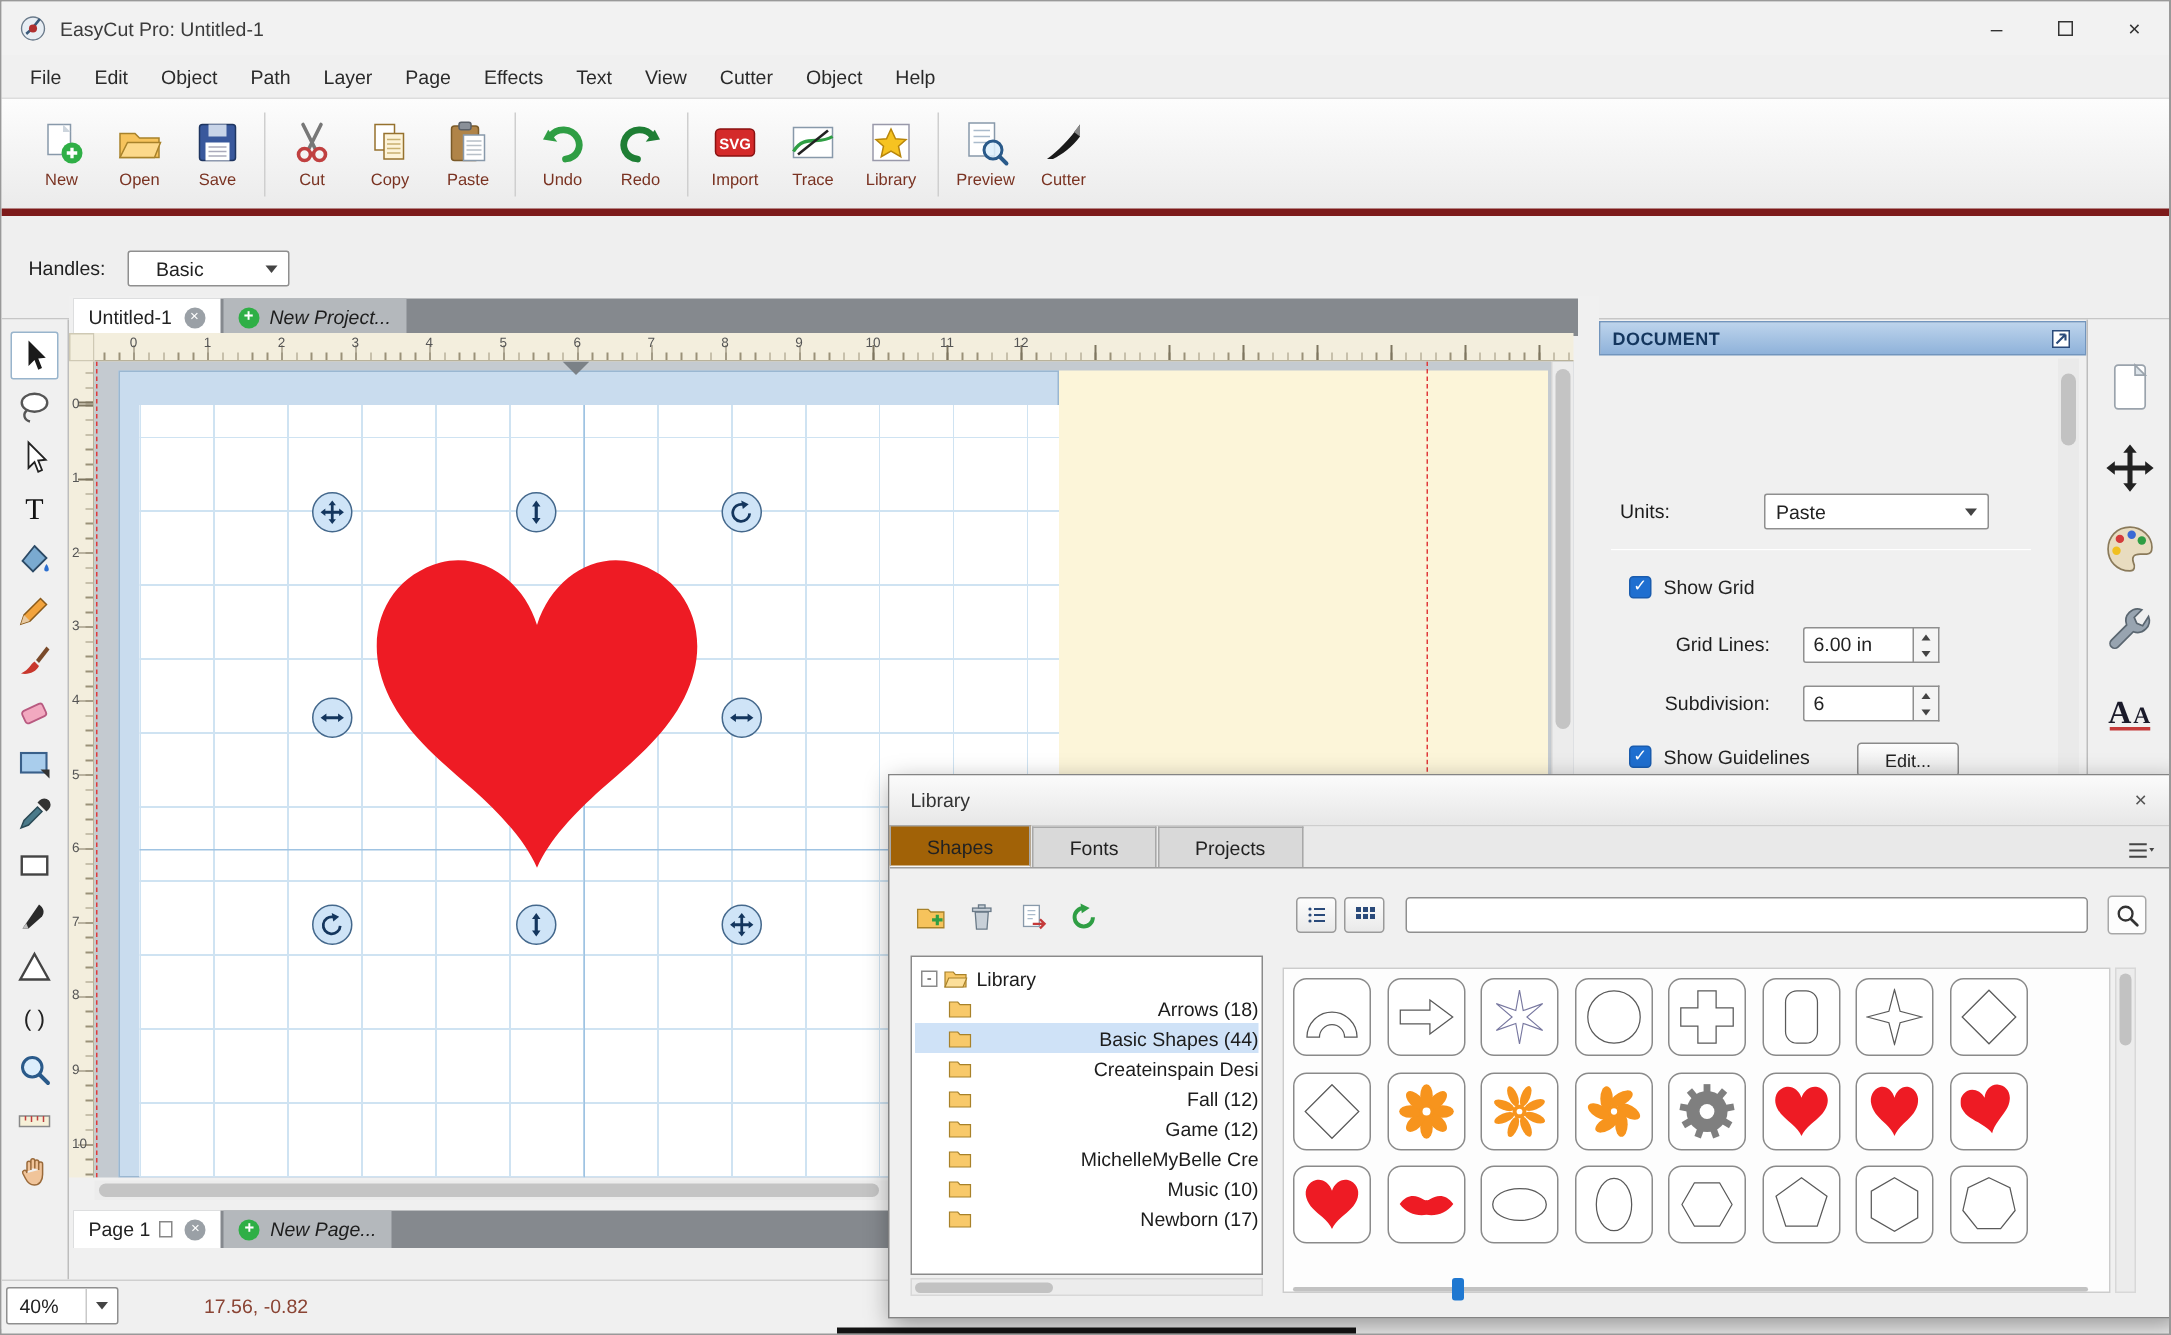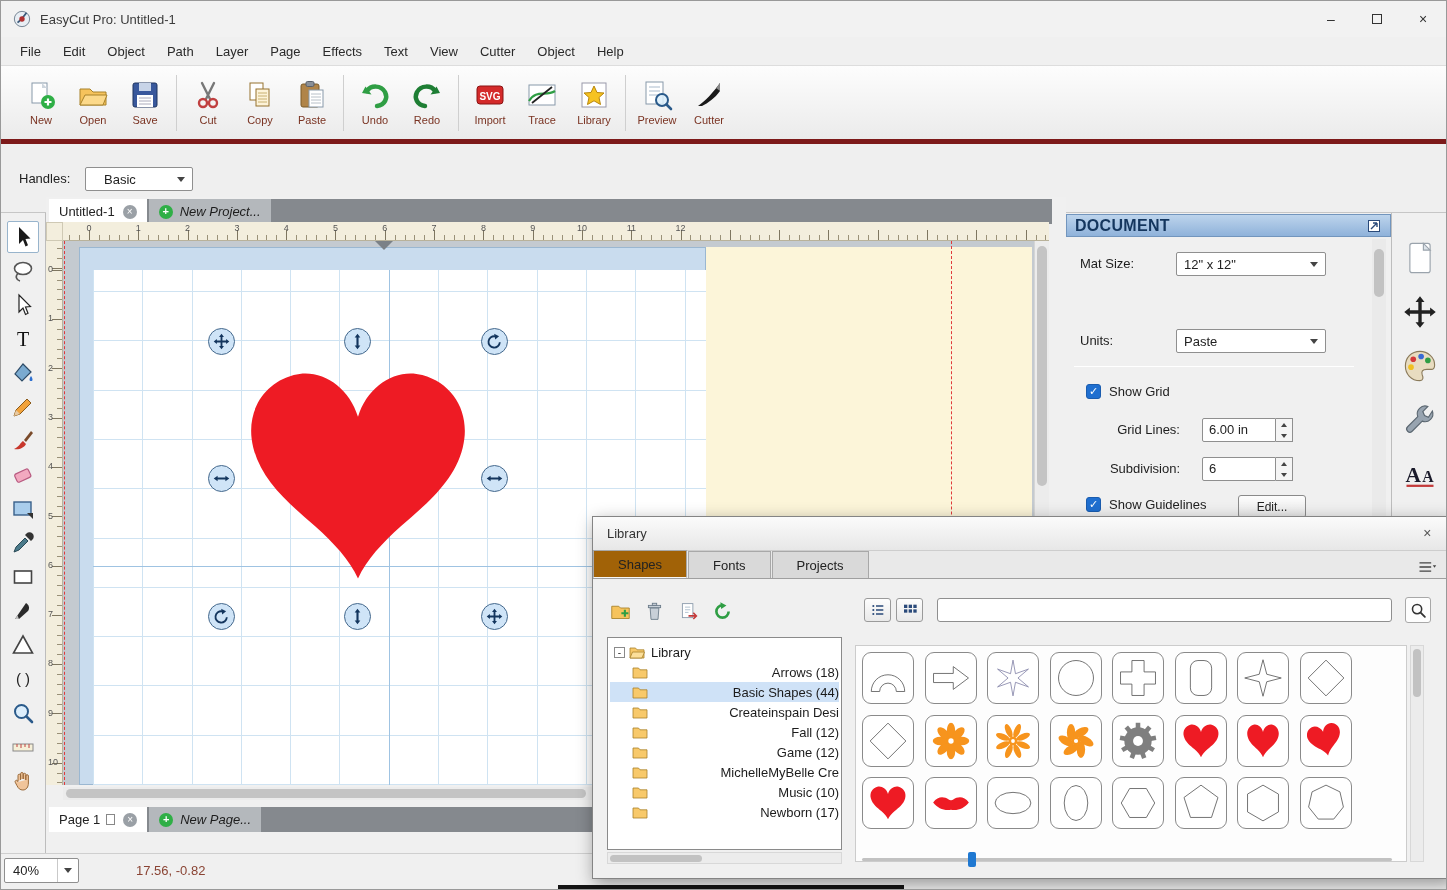--- a/index.html
+++ b/index.html
@@ -79,21 +79,21 @@
   .ruler-marker{position:absolute;left:312px;top:0;width:0;height:0;border-left:9px solid transparent;border-right:9px solid transparent;border-top:9px solid #7b8187;}
   .heart{position:absolute;left:176px;top:117px;width:238px;height:234px;cursor:move;}
   .handle{position:absolute;width:27px;height:27px;border-radius:50%;background:#cfe4f7;border:1px solid #44688c;display:flex;align-items:center;justify-content:center;cursor:pointer;}
   .vscroll{position:absolute;right:0;top:0;width:15px;height:100%;background:#ececec;border-left:1px solid #d5d5d5;}
   .vthumb{position:absolute;left:2px;top:5px;width:10px;height:240px;background:#c4c4c4;border-radius:5px;}
   .hscroll{position:absolute;left:17px;top:590px;width:986px;height:13px;background:#ececec;}
   .hthumb{position:absolute;left:3px;top:2px;width:520px;height:9px;background:#c4c4c4;border-radius:5px;}
 
   
   .doc-panel{position:absolute;left:1065px;top:213px;width:325px;height:639px;background:#f0f0f0;}
-  .dp-header{position:absolute;left:0;top:0;width:100%;height:23px;background:linear-gradient(#bdd4ec,#8fb2da);border:1px solid #7295bd;display:flex;align-items:center;padding:0 8px;font-weight:bold;font-size:16px;color:#14365e;letter-spacing:.3px;}
+  .dp-header{position:absolute;left:0;top:0;width:100%;height:23px;background:linear-gradient(#bdd4ec,#8fb2da);border:1px solid #7295bd;display:flex;align-items:center;padding:0 8px;font-weight:bold;font-size:12px;color:#14365e;letter-spacing:.3px;}
   .dp-float{margin-left:auto;width:16px;height:16px;cursor:pointer;}
   .p-row{position:absolute;left:14px;width:300px;height:24px;}
   .p-label{position:absolute;left:0;top:4px;color:#1d1d1d;}
   .p-label.r{width:100px;text-align:right;}
   .p-combo{position:absolute;left:96px;top:0;width:150px;height:24px;}
   .p-sep{position:absolute;left:8px;top:152px;width:280px;height:1px;background:#d8d8d8;border-bottom:1px solid #fff;}
   .p-check{position:absolute;left:20px;display:flex;align-items:center;gap:8px;}
   .cb{width:15px;height:15px;background:#1f6fd0;border:1px solid #1a5cae;border-radius:3px;color:#fff;font-size:11px;line-height:13px;text-align:center;cursor:pointer;}
   .spinbox{position:absolute;top:0;height:24px;display:flex;}
   .spin-field{width:74px;height:24px;background:#fff;border:1px solid #8f8f8f;border-radius:2px 0 0 2px;padding:3px 6px;}
@@ -565,27 +565,20 @@
   <div class="doc-panel">
     <div class="dp-header">
       <span>DOCUMENT</span>
       <span class="dp-float">
           <svg viewBox="0 0 16 16">
             <rect x="2.5" y="2.5" width="11" height="11" fill="#fff" stroke="#2a4a7a"></rect>
             <path d="M5 11 L11 5 M11 5 h-4 M11 5 v4" stroke="#2a4a7a" stroke-width="1.4" fill="none"></path>
           </svg>
         </span>
     </div>
-    <div class="p-row" style="top:38px">
-      <span class="p-label">Mat Size:</span>
-      <div class="combo p-combo">
-          <span>12" x 12"</span>
-          <span class="chev"></span>
-        </div>
-    </div>
     <div class="p-row" style="top:115px">
       <span class="p-label">Units:</span>
       <div class="combo p-combo">
           <span>Paste</span>
           <span class="chev"></span>
         </div>
     </div>
     <div class="p-sep"></div>
     <div class="p-check" style="top:170px">
       <span class="cb"><span>✓</span></span>

